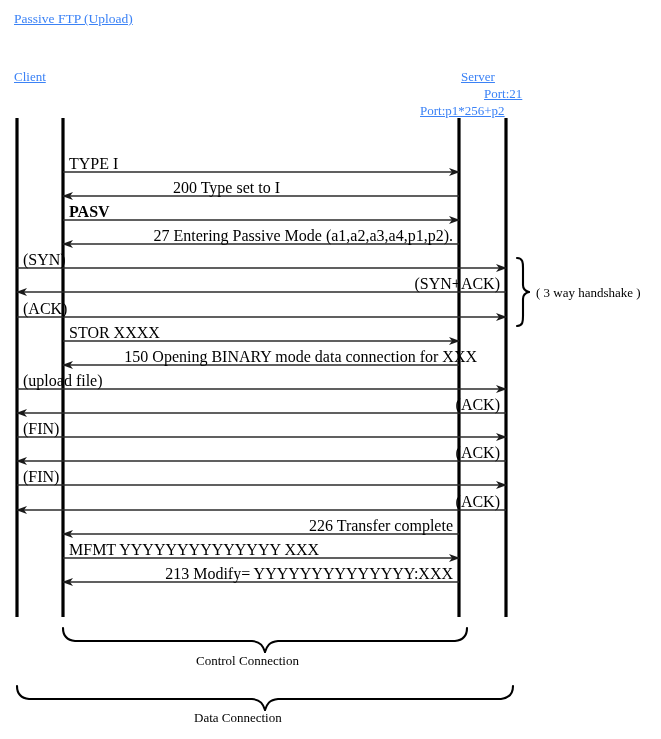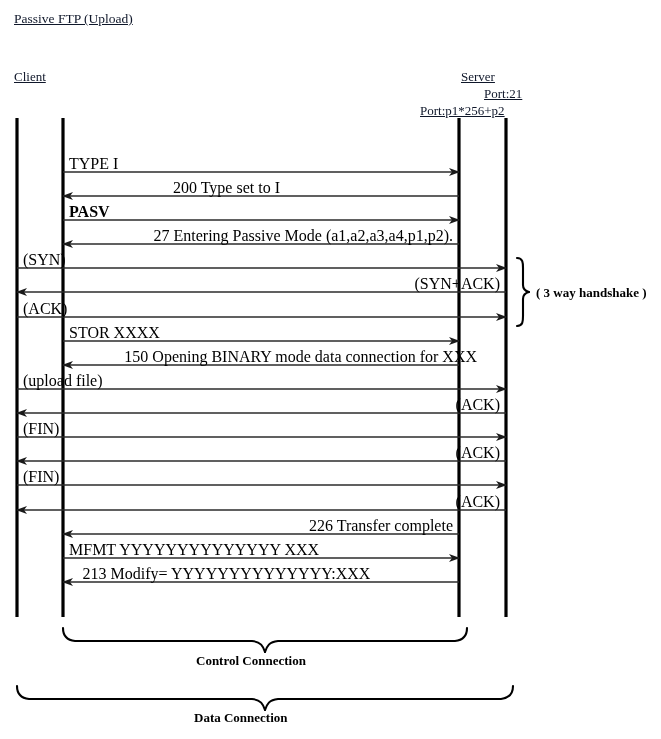--- a/index.html
+++ b/index.html
@@ -16,21 +16,21 @@
     width: 661px;
     height: 739px;
     background: #ffffff;
     overflow: hidden;
   }
   .txt {
     position: absolute;
     font-family: "Liberation Serif", "DejaVu Serif", serif;
     font-size: 13px;
     line-height: 14px;
-    color: #0f172a;
+    color: #3b82f6;
     white-space: nowrap;
   }
   .ul {
     text-decoration: underline;
   }
   .title {
     font-size: 13.5px;
   }
   #svglayer {
     position: absolute;
@@ -42,21 +42,20 @@
   .msg-label {
     position: absolute;
     font-size: 16px;
     line-height: 14px;
     white-space: nowrap;
   }
   .brace-label {
     position: absolute;
     font-size: 13px;
     white-space: nowrap;
-    font-weight: bold;
   }
 </style>
 </head>
 <body>
 
 <div id="canvas">
 
   <div class="txt title ul" style="left:14px; top:12px;">Passive FTP (Upload)</div>
 
   <div class="txt ul" style="left:14px; top:70px;">Client</div>
@@ -137,16 +136,16 @@
       <div class="msg-label" style="top: 326px; left: 69px;">STOR XXXX</div>
       <div class="msg-label" style="top: 350px; left: 0px; width: 453px; text-align: right; padding-left: 24px;">150 Opening BINARY mode data connection for XXX</div>
       <div class="msg-label" style="top: 374px; left: 23px;">(upload file)</div>
       <div class="msg-label" style="top: 398px; left: 0px; width: 500px; text-align: right;">(ACK)</div>
       <div class="msg-label" style="top: 422px; left: 23px;">(FIN)</div>
       <div class="msg-label" style="top: 446px; left: 0px; width: 500px; text-align: right;">(ACK)</div>
       <div class="msg-label" style="top: 470px; left: 23px;">(FIN)</div>
       <div class="msg-label" style="top: 495px; left: 0px; width: 500px; text-align: right;">(ACK)</div>
       <div class="msg-label" style="top: 519px; left: 0px; width: 453px; text-align: right;">226 Transfer complete</div>
       <div class="msg-label" style="top: 543px; left: 69px;">MFMT YYYYYYYYYYYYYY XXX</div>
-      <div class="msg-label" style="top: 567px; left: 0px; width: 453px; text-align: center;">213 Modify= YYYYYYYYYYYYYY:XXX</div>
+      <div class="msg-label" style="top: 567px; left: 0px; width: 453px; text-align: right;">213 Modify= YYYYYYYYYYYYYY:XXX</div>
     </div>
 
 </div>
 
 </body></html>

